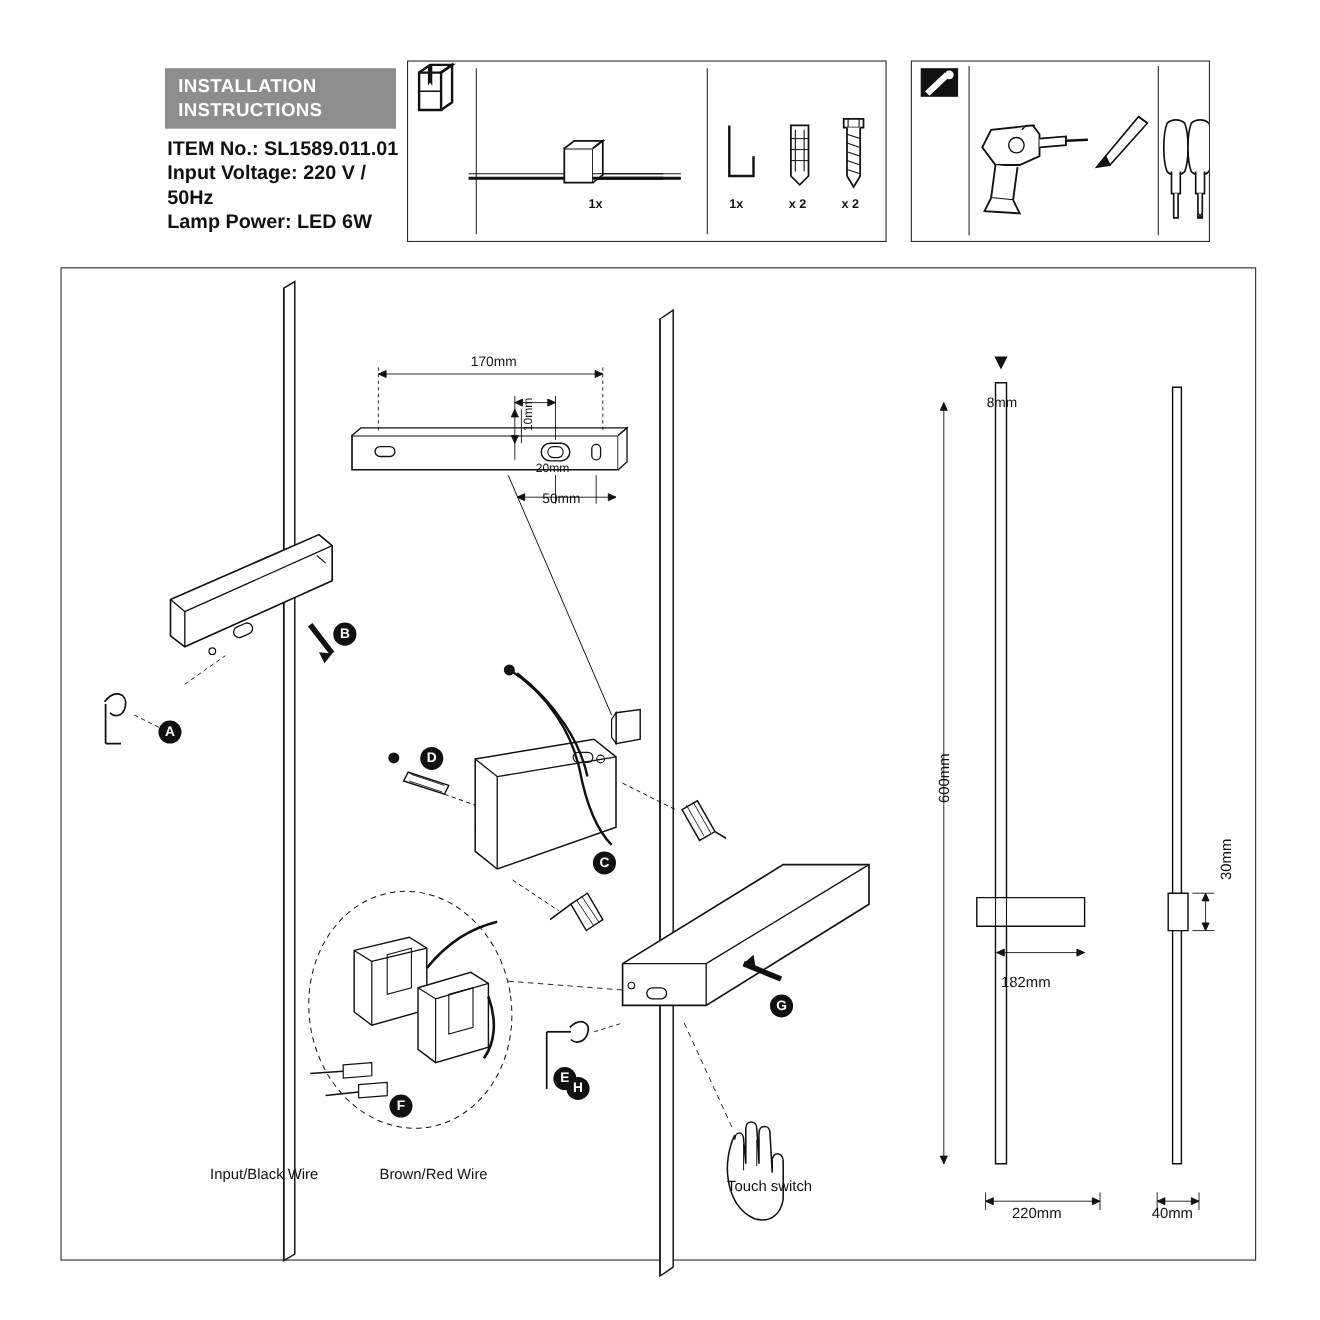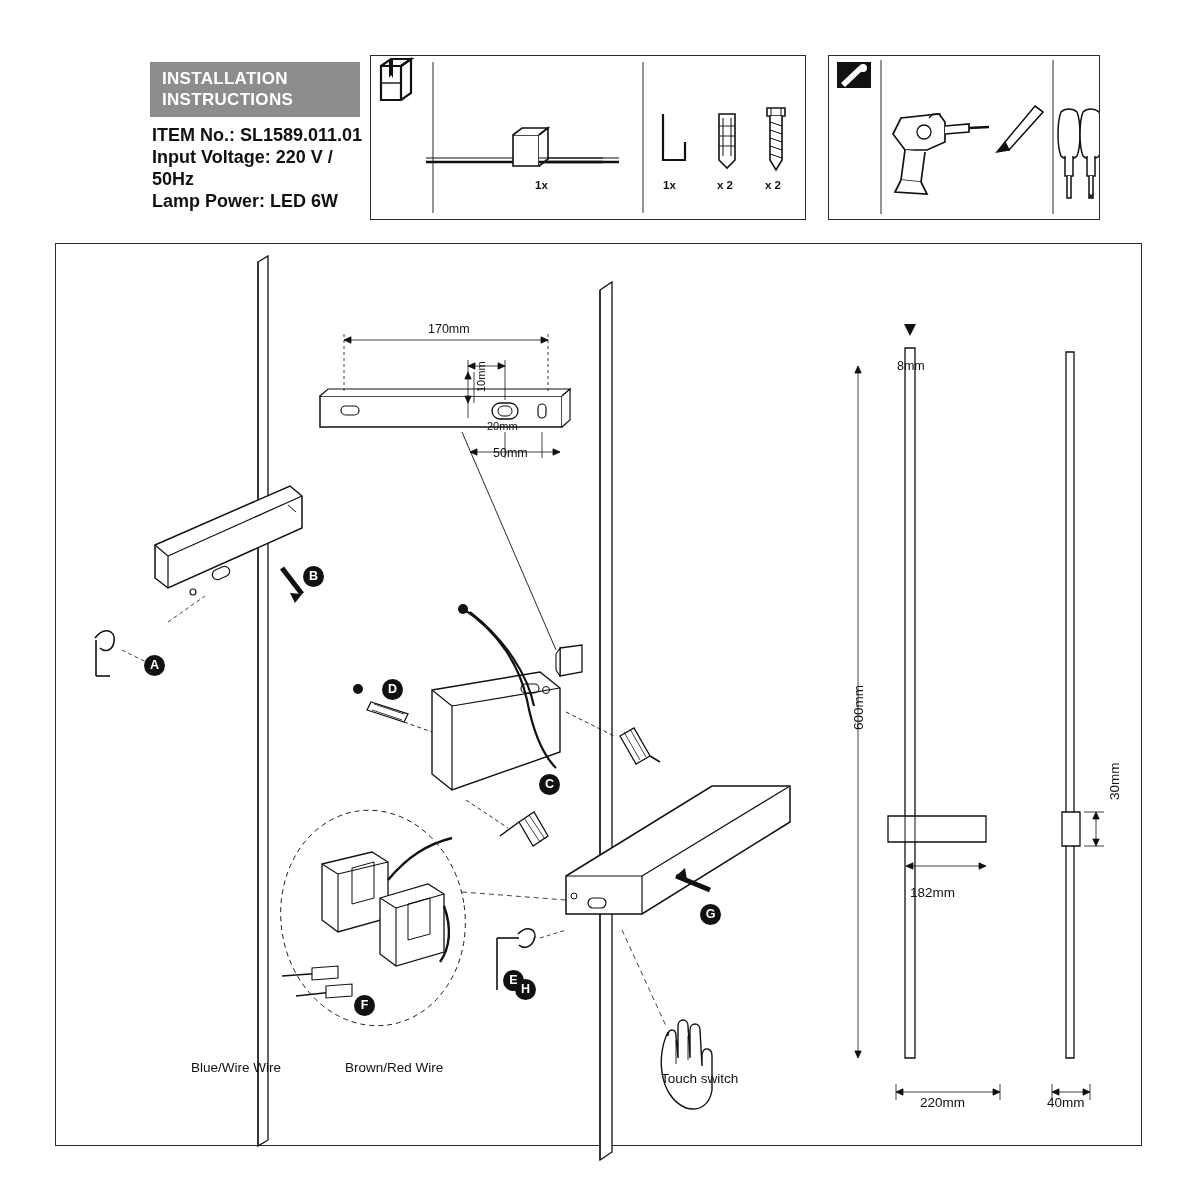--- a/index.html
+++ b/index.html
@@ -420,21 +420,21 @@
   <div class="lbl small vert" style="left:475px; top:392px;">10mm</div>
   <div class="lbl" style="left:493px; top:446px;text-align:right;">50mm</div>
 
   <div class="lbl" style="left:897px; top:311px;margin-top:48px;">8mm</div>
   <div class="lbl big vert" style="left:851px; top:730px;">600mm</div>
   <div class="lbl big" style="left:910px; top:885px;">182mm</div>
   <div class="lbl big vert" style="left:1107px; top:800px;">30mm</div>
   <div class="lbl big" style="left:920px; top:1095px;">220mm</div>
   <div class="lbl big" style="left:1047px; top:1095px;">40mm</div>
 
-  <div class="wire-lbl" style="left:191px; top:1060px;">Blue/Wire Wire</div>
+  <div class="wire-lbl" style="left:191px; top:1060px;">Input/Black Wire</div>
   <div class="wire-lbl" style="left:345px; top:1060px;">Brown/Red Wire</div>
   <div class="wire-lbl" style="left:661px; top:1071px;">Touch switch</div>
 
   <div class="step" style="left:144px; top:655px;">A</div>
   <div class="step" style="left:303px; top:566px;">B</div>
   <div class="step" style="left:539px; top:774px;">C</div>
   <div class="step" style="left:382px; top:679px;">D</div>
   <div class="step" style="left:503px; top:970px;">E</div>
   <div class="step" style="left:354px; top:995px;">F</div>
   <div class="step" style="left:700px; top:904px;">G</div>

